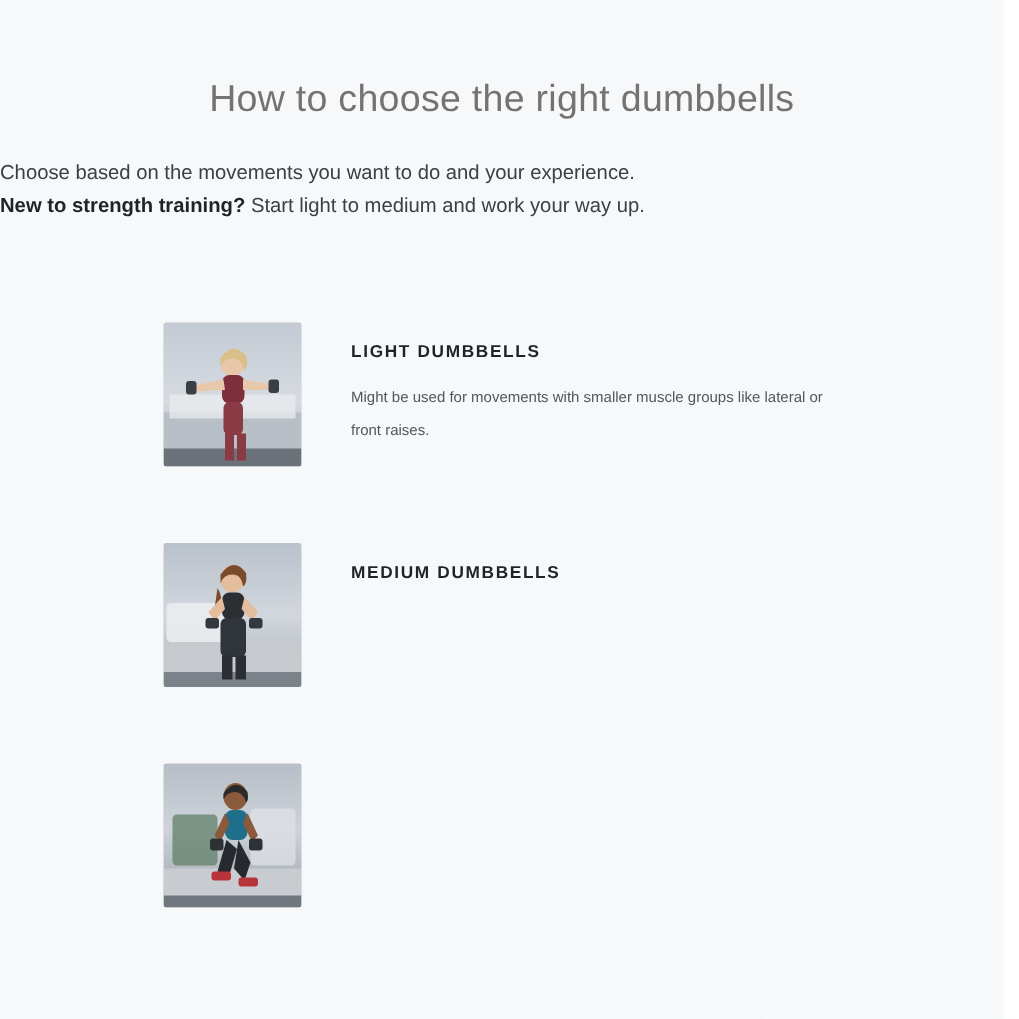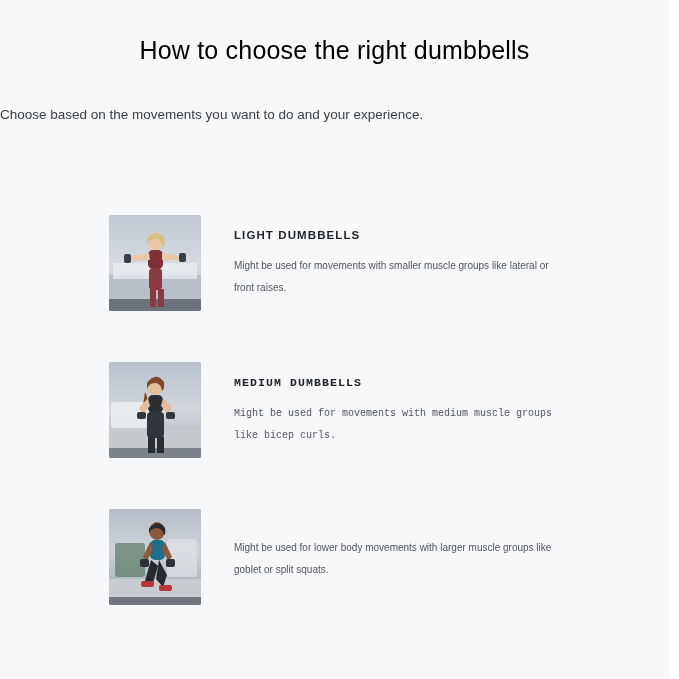--- a/index.html
+++ b/index.html
@@ -27,26 +27,26 @@
     left: 0;
     top: 0;
     width: 669px;
     height: 679px;
     background: #f7f8fa;
   }
 
   .title {
     position: absolute;
     left: 0;
-    top: 36px;
+    top: 52px;
     width: 669px;
     text-align: center;
     font-size: 25px;
     font-weight: 400;
-    color: #000000;
+    color: #737373;
     letter-spacing: 0.2px;
   }
 
   .intro {
     position: absolute;
     left: 0;
     top: 104px;
     width: 669px;
     font-size: 13.5px;
     line-height: 21px;
@@ -98,32 +98,33 @@
     color: #1f2326;
     text-transform: uppercase;
   }
   .rowdesc {
     margin-top: 14px;
     font-size: 10px;
     line-height: 22px;
     color: #52575c;
     max-width: 335px;
   }
-  .row2 .rowtext { top: 14px; font-family: Liberation Mono, monospace; }
+  .row2 .rowtext { top: 14px; }
 </style>
 </head>
 <body>
 
 <div class="page">
   <div class="inner">
 
     <div class="title">How to choose the right dumbbells</div>
 
     <div class="intro">
       <div class="line1">Choose based on the movements you want to do and your experience.</div>
+      <div class="line2"><b>New to strength training?</b><span> Start light to medium and work your way up.</span></div>
     </div>
 
     <div class="rows">
 
       <div class="row row1">
         <div class="thumb">
           <svg width="92" height="96" viewBox="0 0 92 96" xmlns="http://www.w3.org/2000/svg">
             <defs>
               <linearGradient id="g1bg" x1="0" y1="0" x2="0" y2="1">
                 <stop offset="0%" stop-color="#c3cad3"></stop>
@@ -180,21 +181,20 @@
               <path d="M54 36 L63 46 L59 52 L52 44 Z" fill="#e4bd9d"></path>
               <rect x="28" y="50" width="9" height="7" rx="2" fill="#33383e"></rect>
               <rect x="57" y="50" width="9" height="7" rx="2" fill="#33383e"></rect>
               <rect x="39" y="75" width="7" height="16" fill="#2b2f34"></rect>
               <rect x="48" y="75" width="7" height="16" fill="#2b2f34"></rect>
             </g>
           </svg>
         </div>
         <div class="rowtext">
           <div class="rowtitle">MEDIUM DUMBBELLS</div>
-          <div class="rowdesc">Might be used for movements with medium muscle groups like bicep curls.</div>
         </div>
       </div>
 
       <div class="row row3">
         <div class="thumb">
           <svg width="92" height="96" viewBox="0 0 92 96" xmlns="http://www.w3.org/2000/svg">
             <defs>
               <linearGradient id="g3bg" x1="0" y1="0" x2="0" y2="1">
                 <stop offset="0%" stop-color="#b7bec7"></stop>
                 <stop offset="45%" stop-color="#cdd3d9"></stop>
@@ -215,19 +215,18 @@
               <rect x="31" y="50" width="9" height="8" rx="2" fill="#2e3237"></rect>
               <rect x="57" y="50" width="9" height="8" rx="2" fill="#2e3237"></rect>
               <path d="M42 51 L36 72 L44 74 L49 57 Z" fill="#26292d"></path>
               <path d="M50 51 L58 66 L54 78 L47 70 Z" fill="#26292d"></path>
               <rect x="32" y="72" width="13" height="6" rx="2" fill="#b8343a"></rect>
               <rect x="50" y="76" width="13" height="6" rx="2" fill="#b8343a"></rect>
             </g>
           </svg>
         </div>
         <div class="rowtext">
-          <div class="rowdesc">Might be used for lower body movements with larger muscle groups like goblet or split squats.</div>
         </div>
       </div>
 
     </div>
   </div>
 </div>
 
 </body></html>

